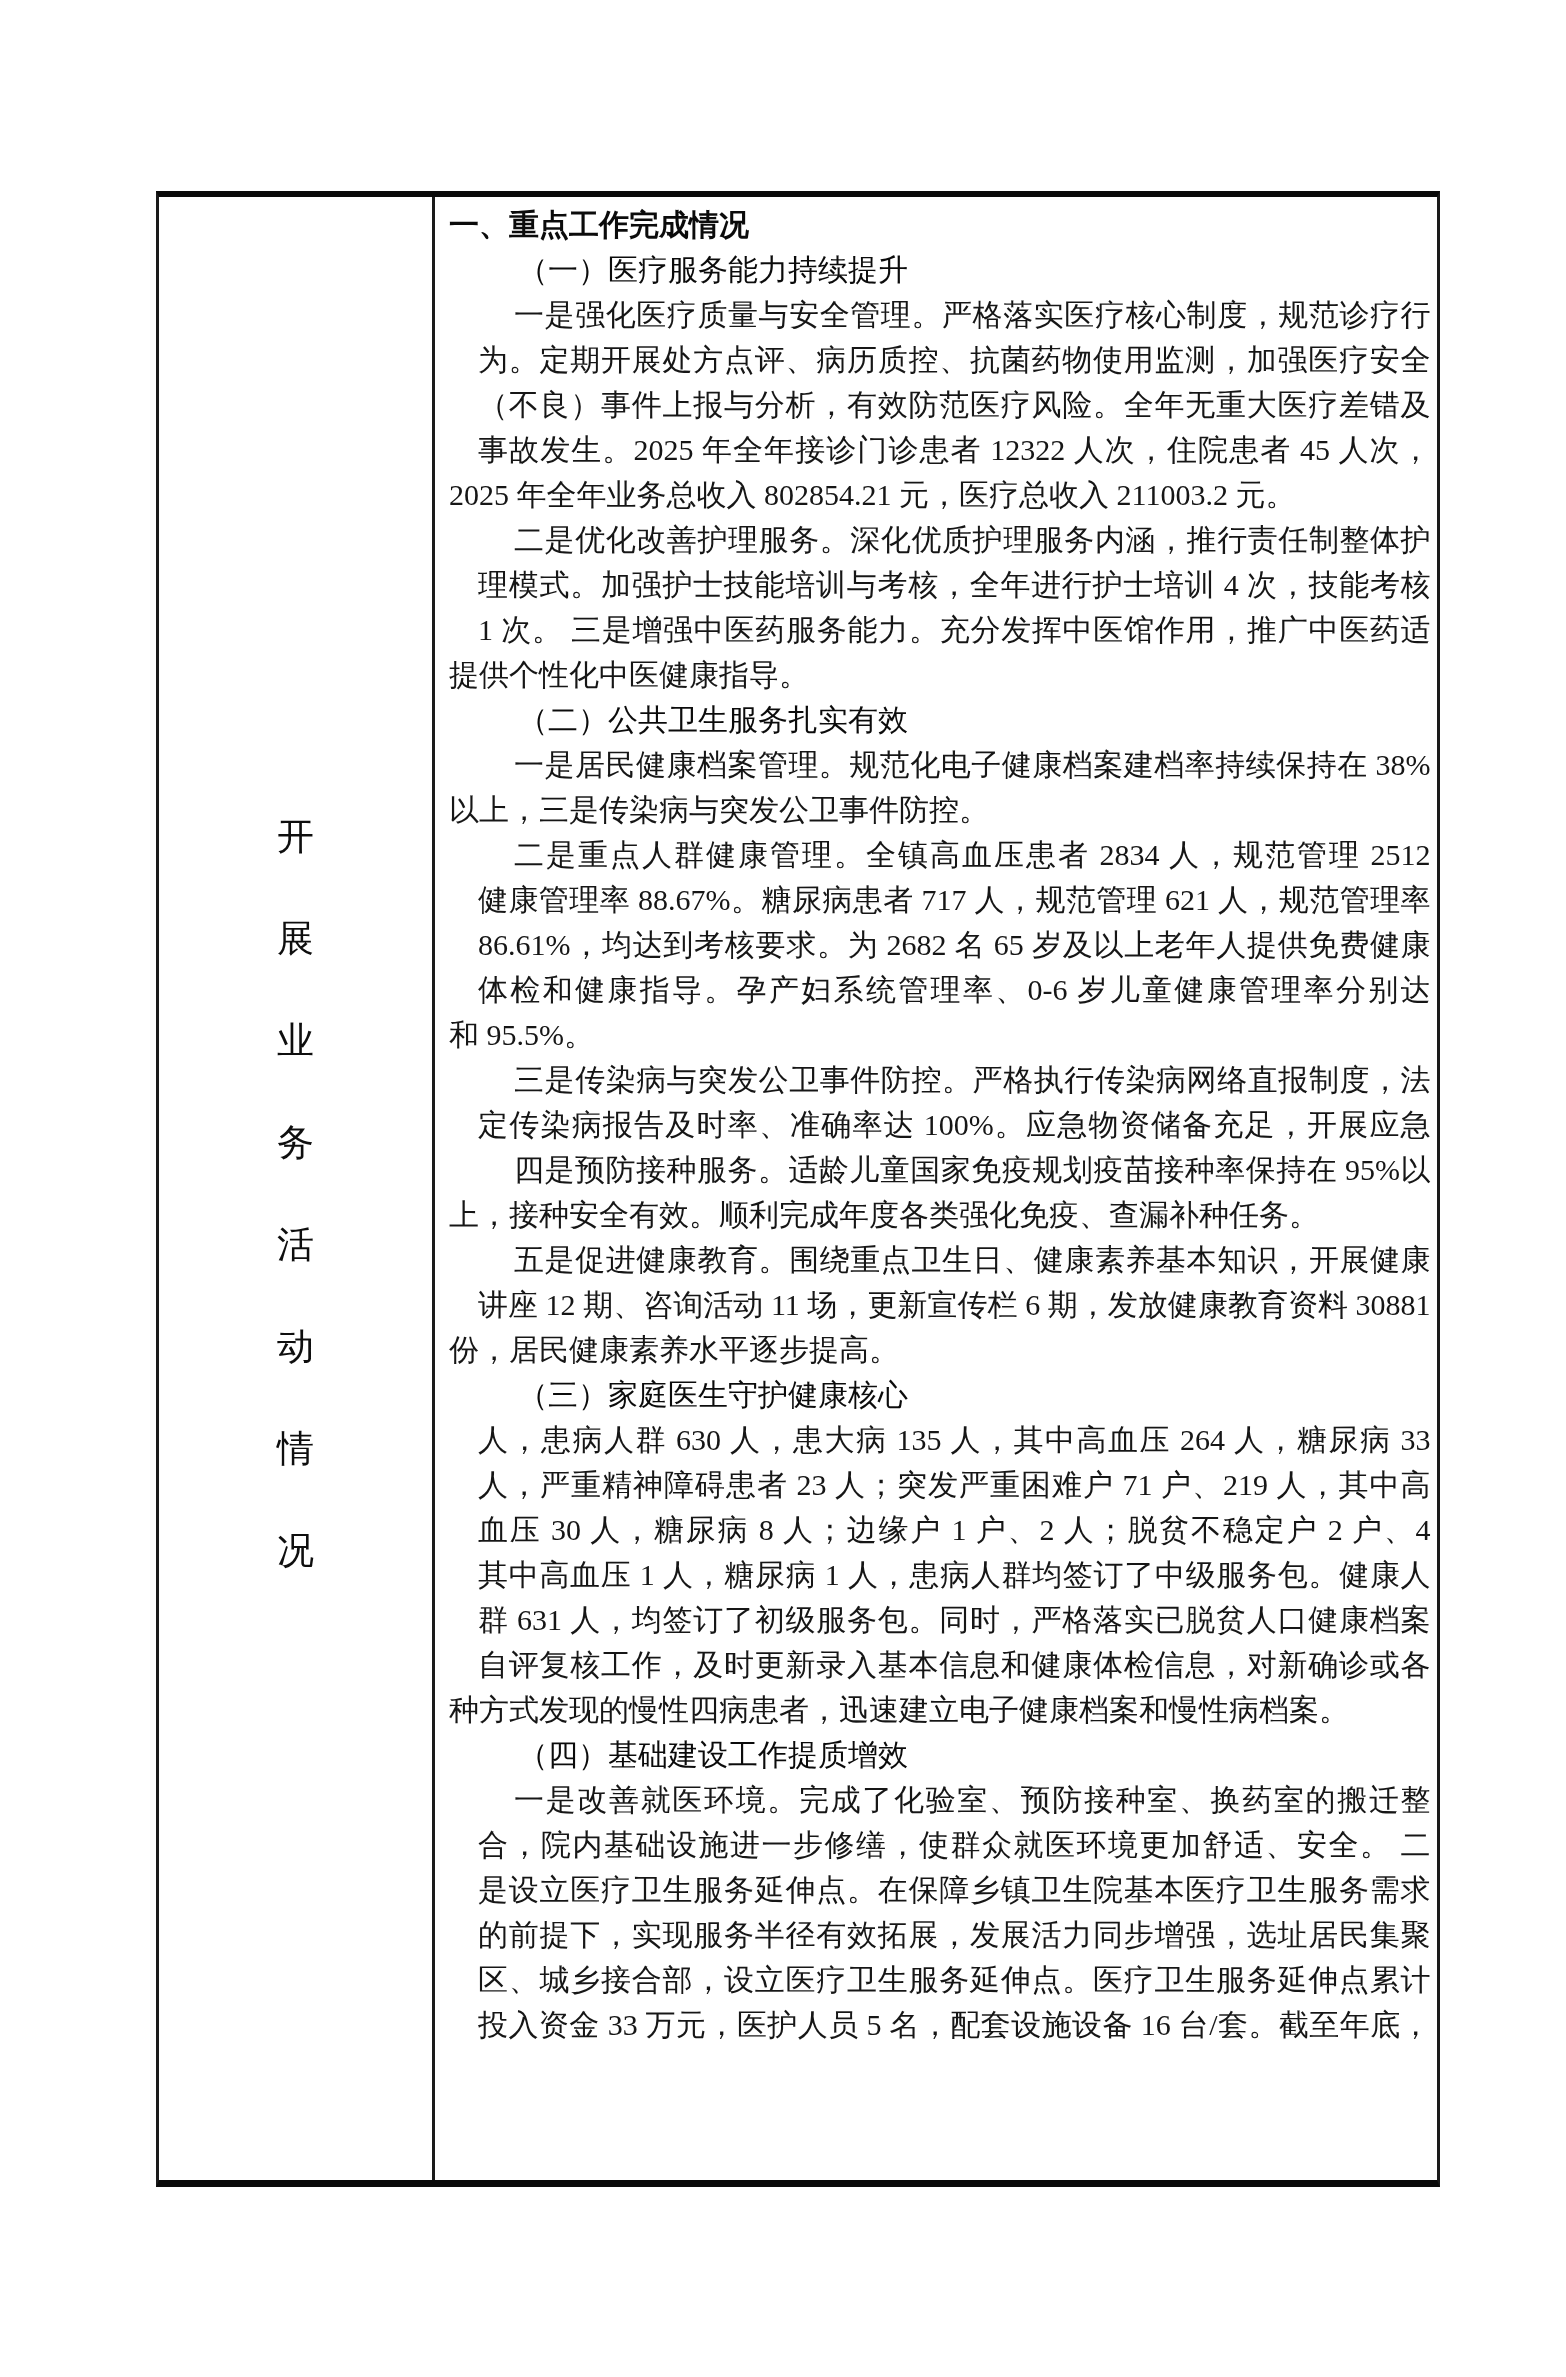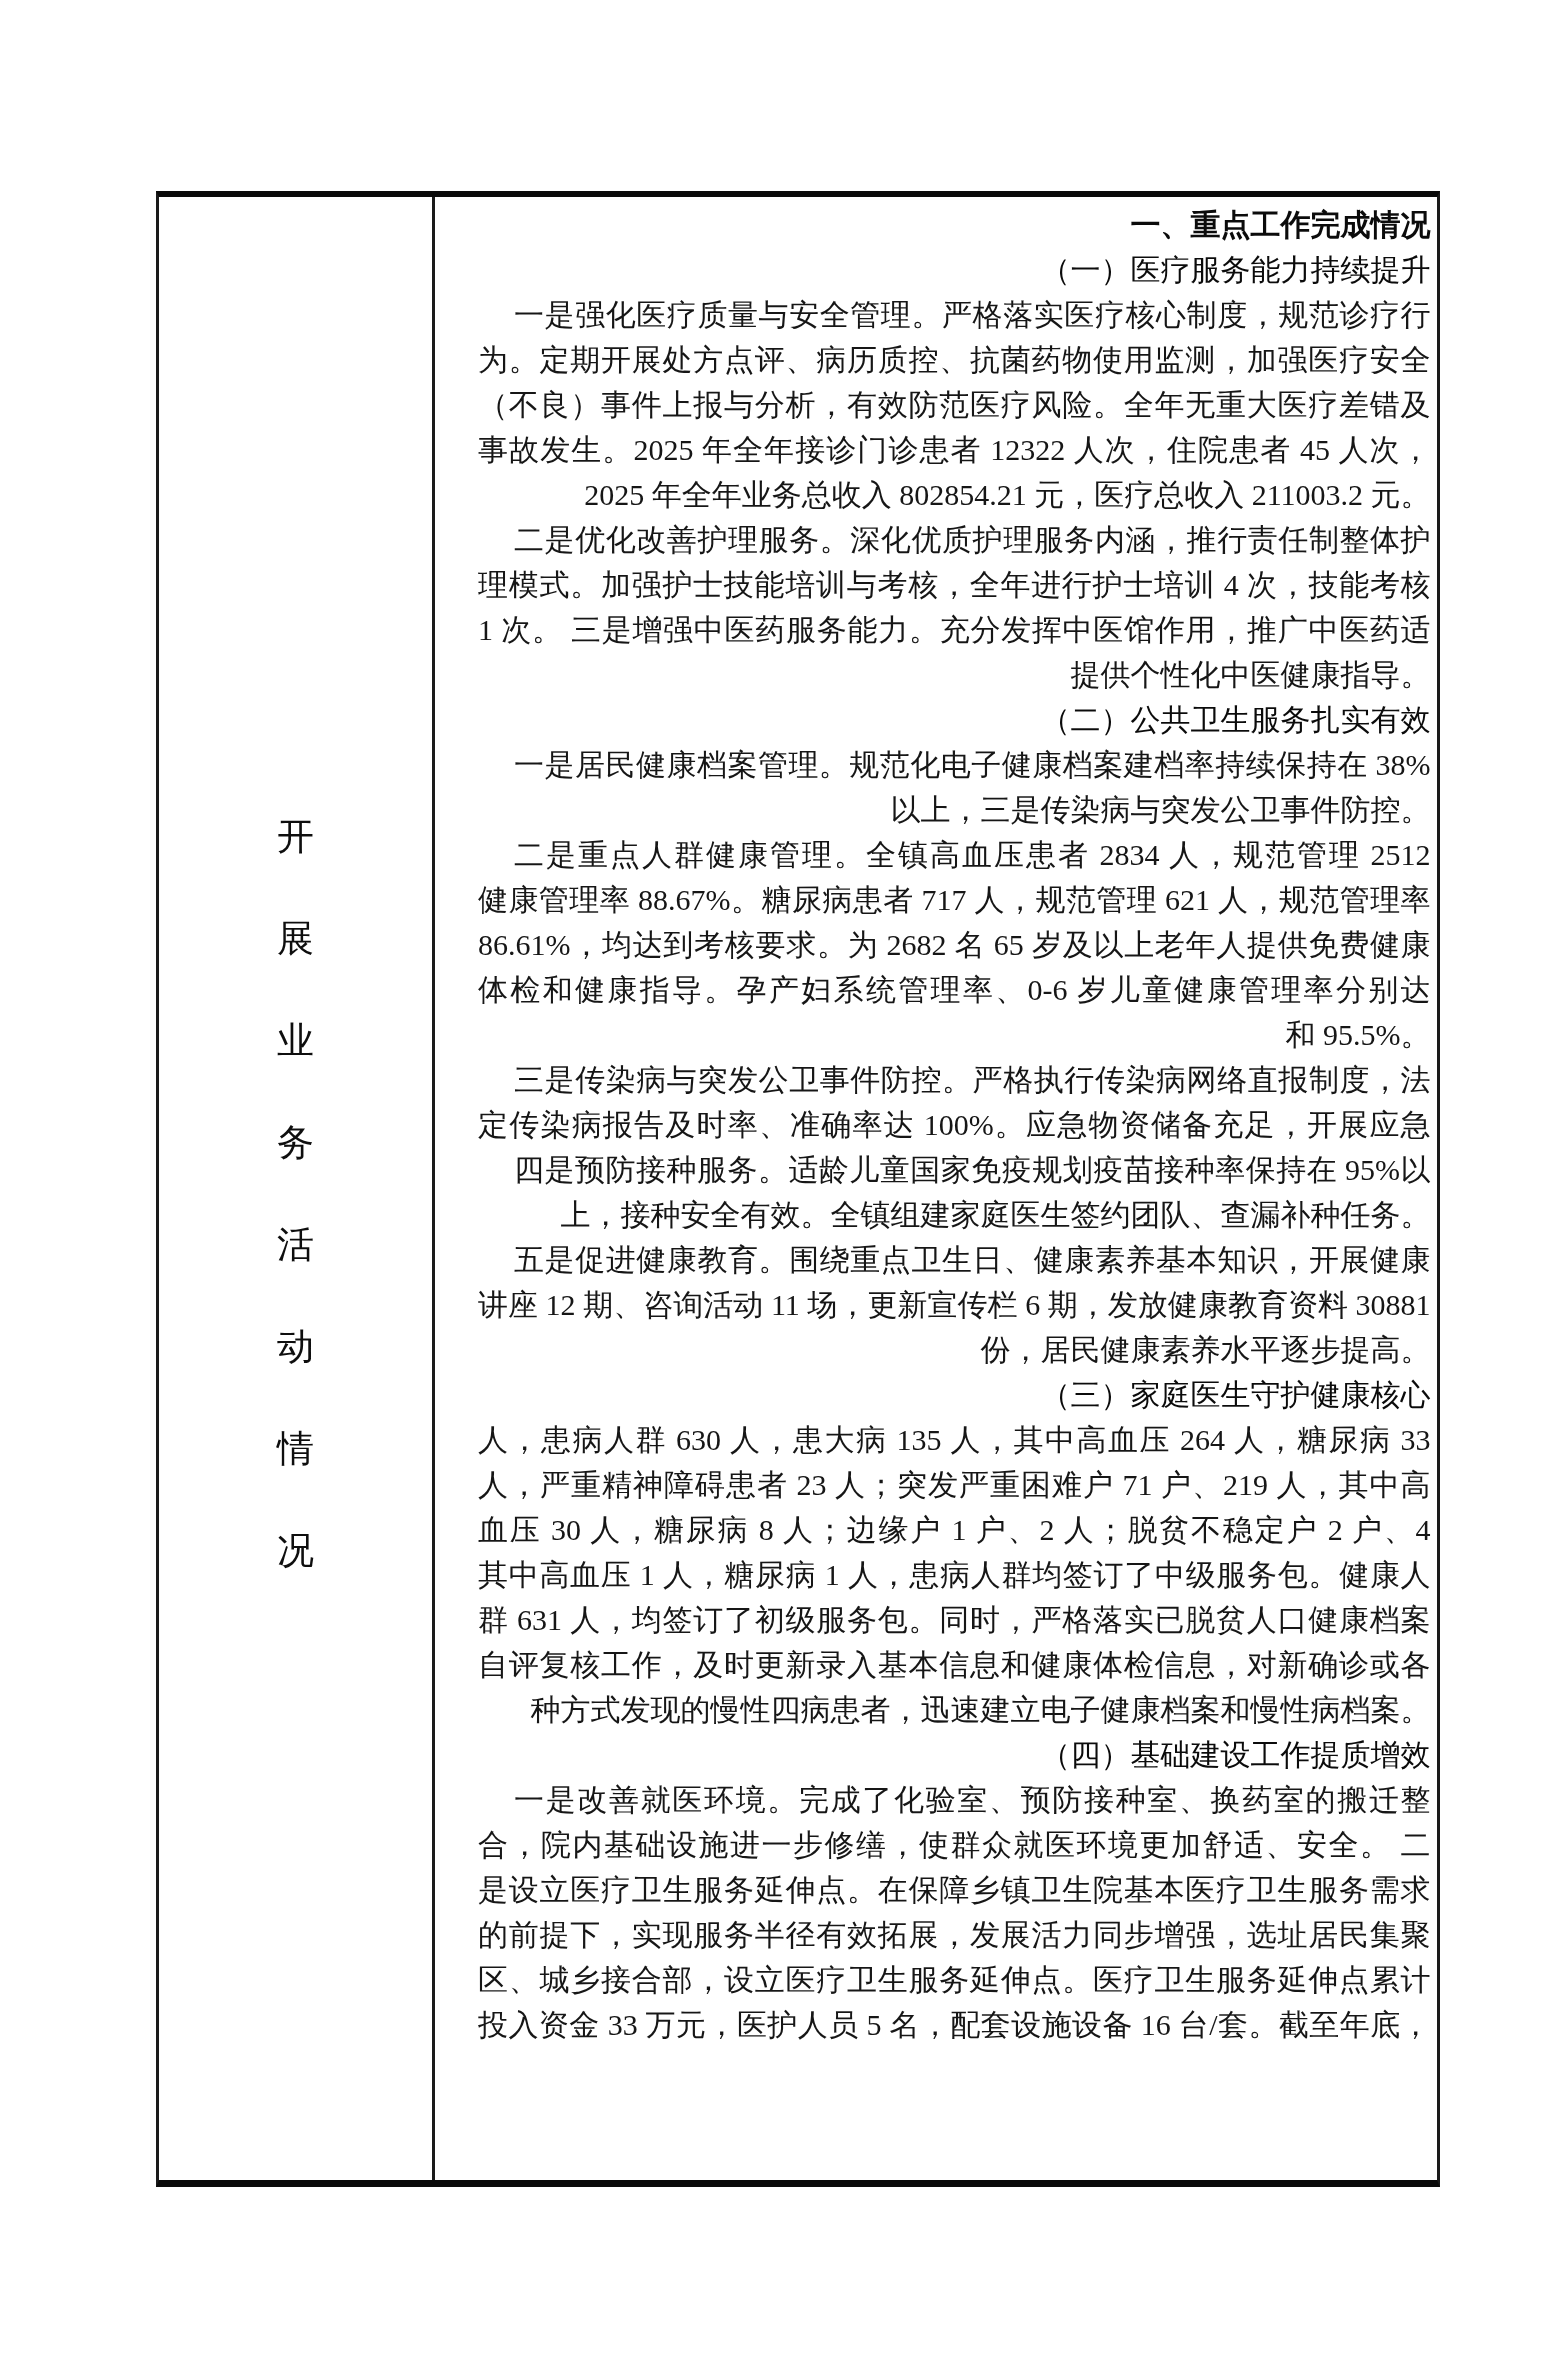--- a/index.html
+++ b/index.html
@@ -54,21 +54,21 @@
     padding: 5.1px 6.4px 0 14px;
     overflow: hidden;
   }
   .line {
     font-size: 30px;
     line-height: 45px;
     height: 45px;
     overflow: hidden;
     white-space: normal;
     color: #161616;
-    text-align: right;
+    text-align: left;
   }
   .h1 { font-weight: bold; color: #0b0b0b; }
   .h2 { font-weight: normal; color: #0b0b0b; text-indent: 2.3em; }
   .p1 { text-indent: 1.2em; }
   .p2 { text-indent: 2.2em; }
   .fill {
     text-align: justify;
     text-align-last: justify;
     margin-left: 29px;
   }
@@ -108,21 +108,21 @@
         <div class="line p1 fill">一是居民健康档案管理。规范化电子健康档案建档率持续保持在 38%</div>
         <div class="line cont">以上，三是传染病与突发公卫事件防控。</div>
         <div class="line p1 fill">二是重点人群健康管理。全镇高血压患者 2834 人，规范管理 2512 人，</div>
         <div class="line cont fill">健康管理率 88.67%。糖尿病患者 717 人，规范管理 621 人，规范管理率</div>
         <div class="line cont fill">86.61%，均达到考核要求。为 2682 名 65 岁及以上老年人提供免费健康</div>
         <div class="line cont fill">体检和健康指导。孕产妇系统管理率、0-6 岁儿童健康管理率分别达 100%</div>
         <div class="line cont">和 95.5%。</div>
         <div class="line p1 fill">三是传染病与突发公卫事件防控。严格执行传染病网络直报制度，法</div>
         <div class="line cont fill">定传染病报告及时率、准确率达 100%。应急物资储备充足，开展应急</div>
         <div class="line p1 fill">四是预防接种服务。适龄儿童国家免疫规划疫苗接种率保持在 95%以</div>
-        <div class="line cont">上，接种安全有效。全镇组建家庭医生签约团队、查漏补种任务。</div>
+        <div class="line cont">上，接种安全有效。顺利完成年度各类强化免疫、查漏补种任务。</div>
         <div class="line p1 fill">五是促进健康教育。围绕重点卫生日、健康素养基本知识，开展健康</div>
         <div class="line cont fill">讲座 12 期、咨询活动 11 场，更新宣传栏 6 期，发放健康教育资料 30881</div>
         <div class="line cont">份，居民健康素养水平逐步提高。</div>
         <div class="line h2">（三）家庭医生守护健康核心</div>
         <div class="line cont fill">人，患病人群 630 人，患大病 135 人，其中高血压 264 人，糖尿病 33</div>
         <div class="line cont fill">人，严重精神障碍患者 23 人；突发严重困难户 71 户、219 人，其中高</div>
         <div class="line cont fill">血压 30 人，糖尿病 8 人；边缘户 1 户、2 人；脱贫不稳定户 2 户、4 人，</div>
         <div class="line cont fill">其中高血压 1 人，糖尿病 1 人，患病人群均签订了中级服务包。健康人</div>
         <div class="line cont fill">群 631 人，均签订了初级服务包。同时，严格落实已脱贫人口健康档案</div>
         <div class="line cont fill">自评复核工作，及时更新录入基本信息和健康体检信息，对新确诊或各</div>

